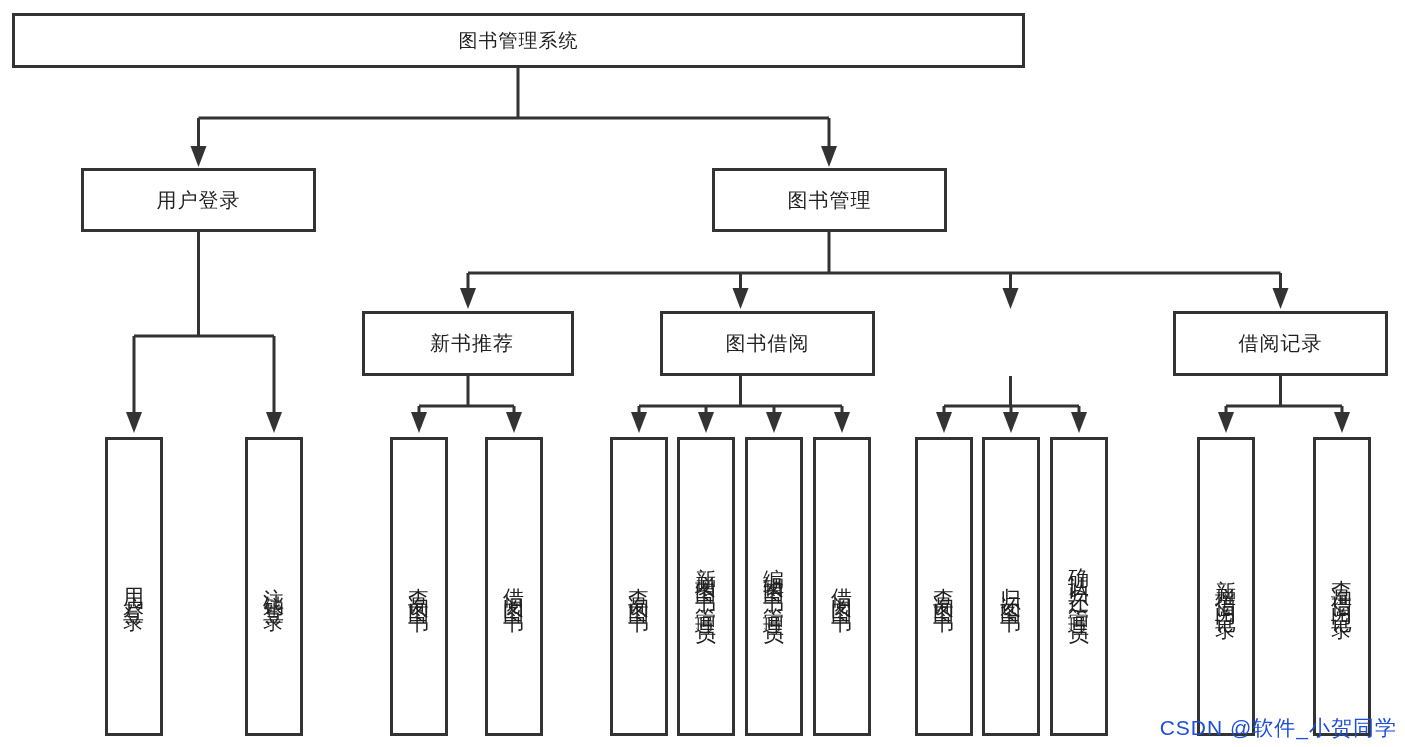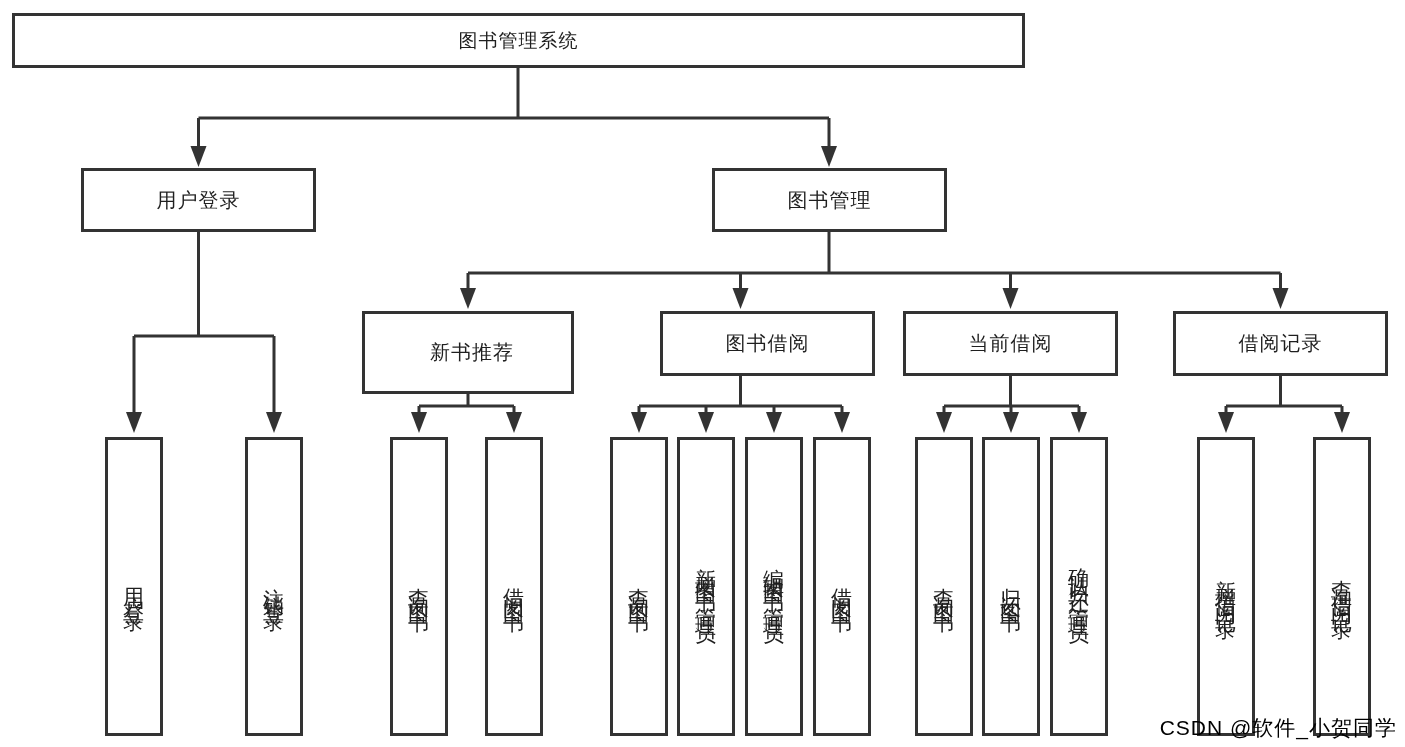--- a/index.html
+++ b/index.html
@@ -33,21 +33,21 @@
     font-size: 21px;
     letter-spacing: 8px;
     line-height: 1;
     color: #1f1f1f;
   }
   .watermark {
     position: absolute;
     right: 8px;
     bottom: 5px;
     font-size: 21px;
-    color: #000000;
+    color: #1d4ed8;
     letter-spacing: 1px;
     white-space: nowrap;
   }
 </style>
 </head>
 <body>
 
 <div class="canvas">
 
   <svg class="connectors" viewBox="0 0 1405 747" xmlns="http://www.w3.org/2000/svg">
@@ -87,28 +87,25 @@
     <span>图书管理系统</span>
   </div>
 
   <div class="box h-label" style="left:81px;top:168px;width:235px;height:64px;">
     <span>用户登录</span>
   </div>
   <div class="box h-label" style="left:712px;top:168px;width:235px;height:64px;align-items:center;">
     <span>图书管理</span>
   </div>
 
-  <div class="box h-label" style="left:362px;top:311px;width:212px;height:83px;padding-left:8px;">
+  <div class="box h-label" style="left:362px;top:311px;width:212px;height:65px;padding-left:8px;">
     <span>新书推荐</span>
   </div>
   <div class="box h-label" style="left:633px;top:311px;width:215px;height:65px;margin-left:27px;">
     <span>图书借阅</span>
-  </div>
-  <div class="box h-label" style="left:903px;top:311px;width:215px;height:65px;">
-    <span>当前借阅</span>
   </div>
   <div class="box h-label" style="left:1173px;top:311px;width:215px;height:65px;">
     <span>借阅记录</span>
   </div>
 
   <div class="box leaf" style="left:105px;top:437px;width:58px;height:299px;">
     <span class="vtext">用户登录</span>
   </div>
   <div class="box leaf" style="left:245px;top:437px;width:58px;height:299px;">
     <span class="vtext">注销登录</span>

